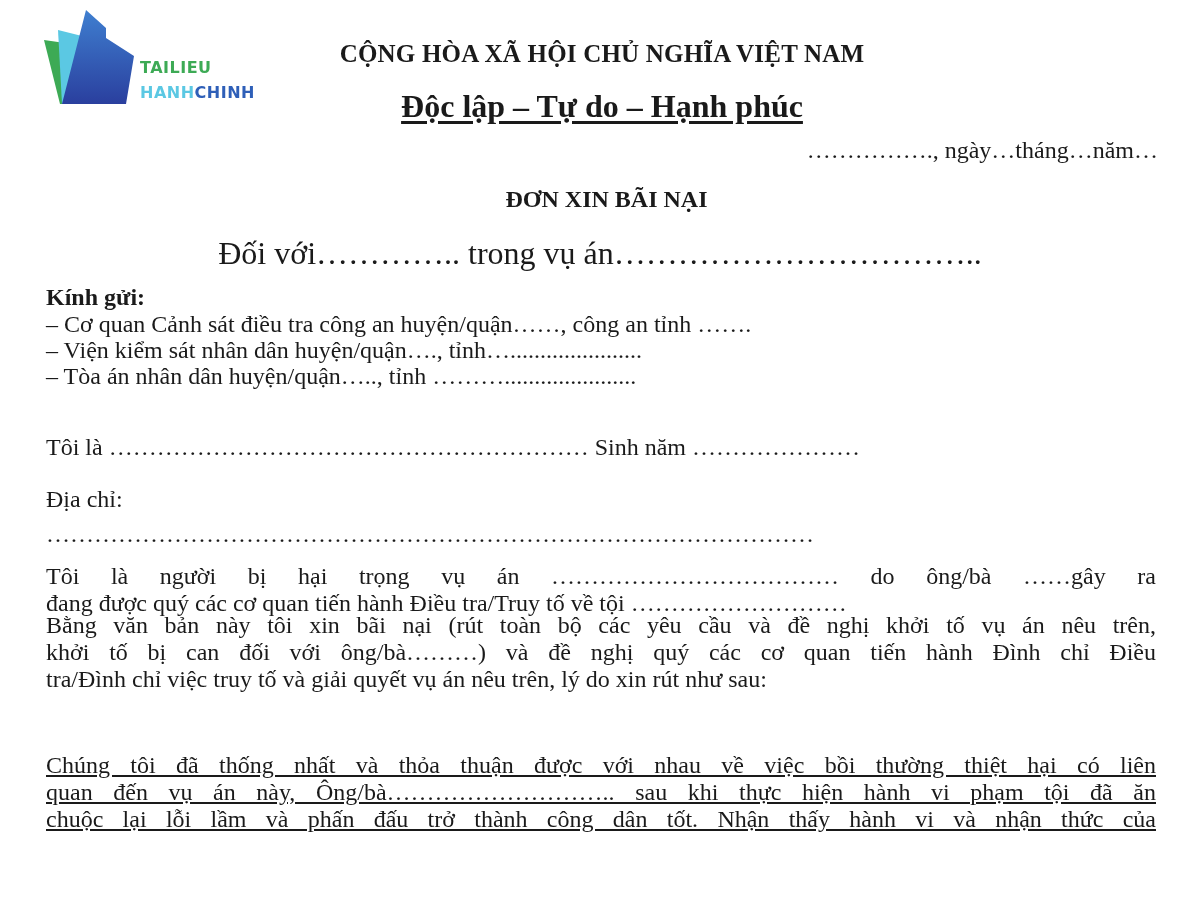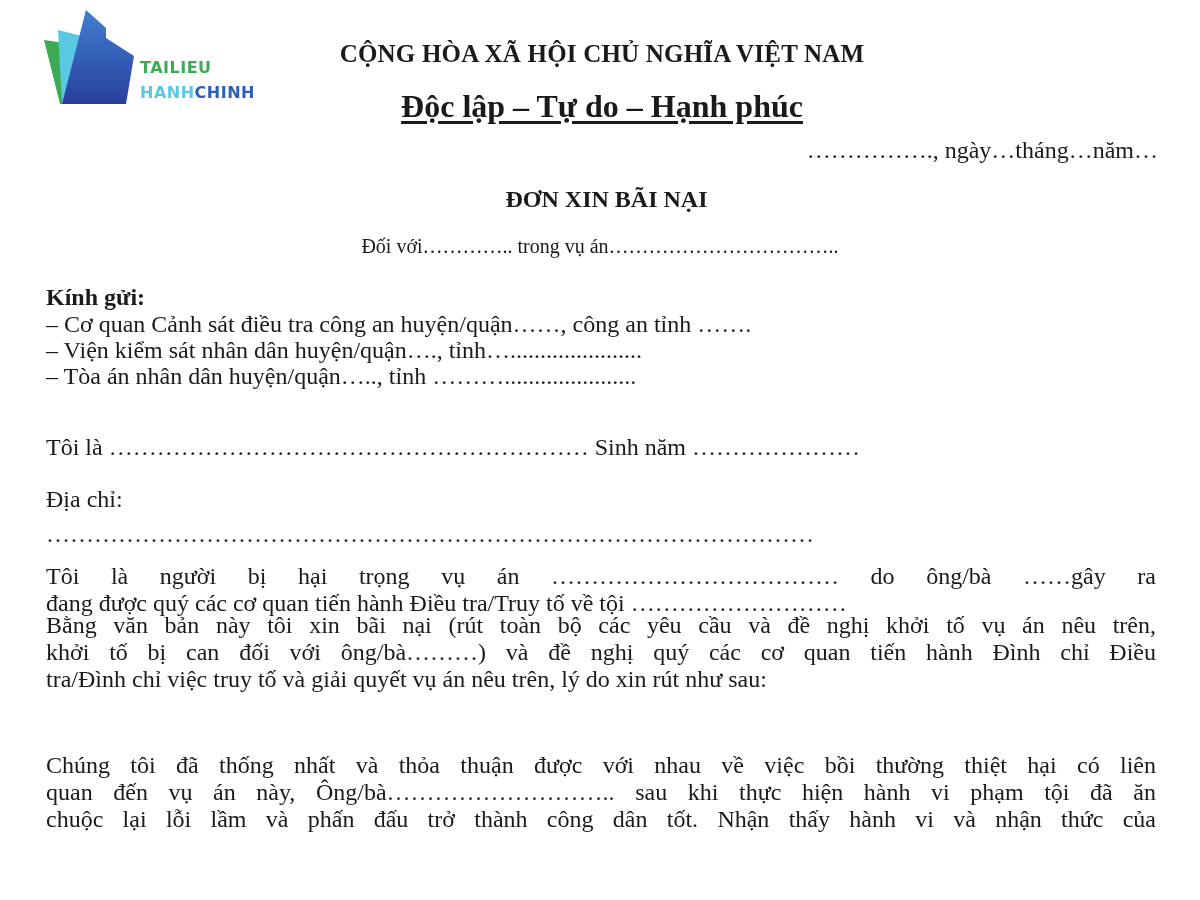--- a/index.html
+++ b/index.html
@@ -37,36 +37,36 @@
     .dateline {
       position: absolute; right: 42px; top: 137px;
       font-size: 24px;
     }
     .title {
       position: absolute; left: 0; top: 186px; width: 1200px;
       text-align: center; font-weight: bold; font-size: 24px; padding-left: 13px;
     }
     .subject {
       position: absolute; left: 0; top: 235px; width: 1200px;
-      text-align: center; font-size: 20px; padding-left: 0;
+      text-align: center; font-size: 32px; padding-left: 0;
     }
     .subject .inner { display: inline-block; margin-left: 0; }
     .body-text {
       position: absolute; left: 46px; width: 1110px; font-size: 24px;
     }
     .line { white-space: nowrap; line-height: 28px; }
     .kinhgui { top: 283px; }
     .kinhgui .head { font-weight: bold; }
     .kinhgui .item { line-height: 26px; }
     .toi { top: 433px; }
     .diachi { top: 485px; }
     .dots-full { top: 520px; }
     .para1 { top: 563px; }
     .para2 { top: 604px; margin-top: 8px; }
-    .para3 { top: 752px; }
+    .para3 { top: 752px; text-decoration: underline; }
     .j-line { display: block; text-align: justify; text-align-last: justify; white-space: normal; }
     .j-line.left { text-align-last: left; }
   </style>
 </head>
 <body>
 
 <div class="logo">
   <svg width="100" height="100" viewBox="0 0 100 100">
     <defs>
       <linearGradient id="bg" x1="0" y1="0" x2="0" y2="1">

